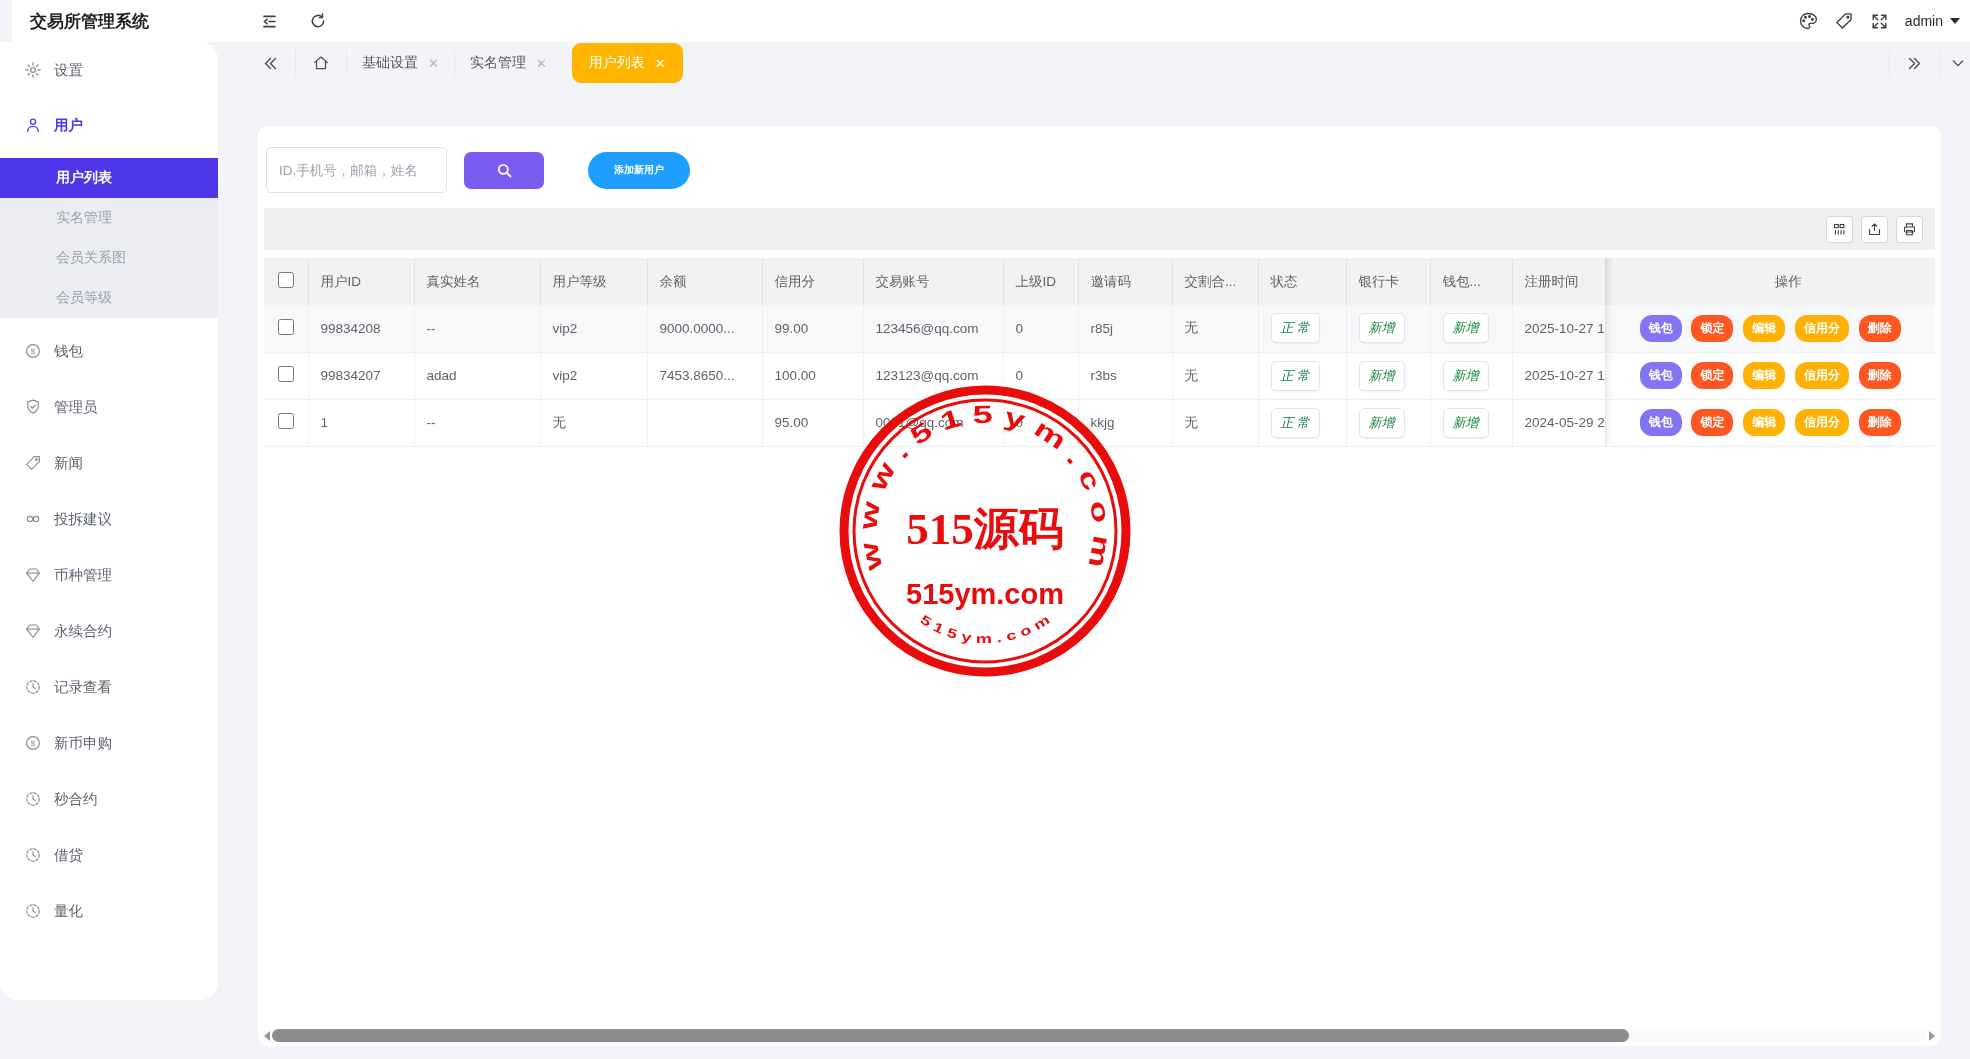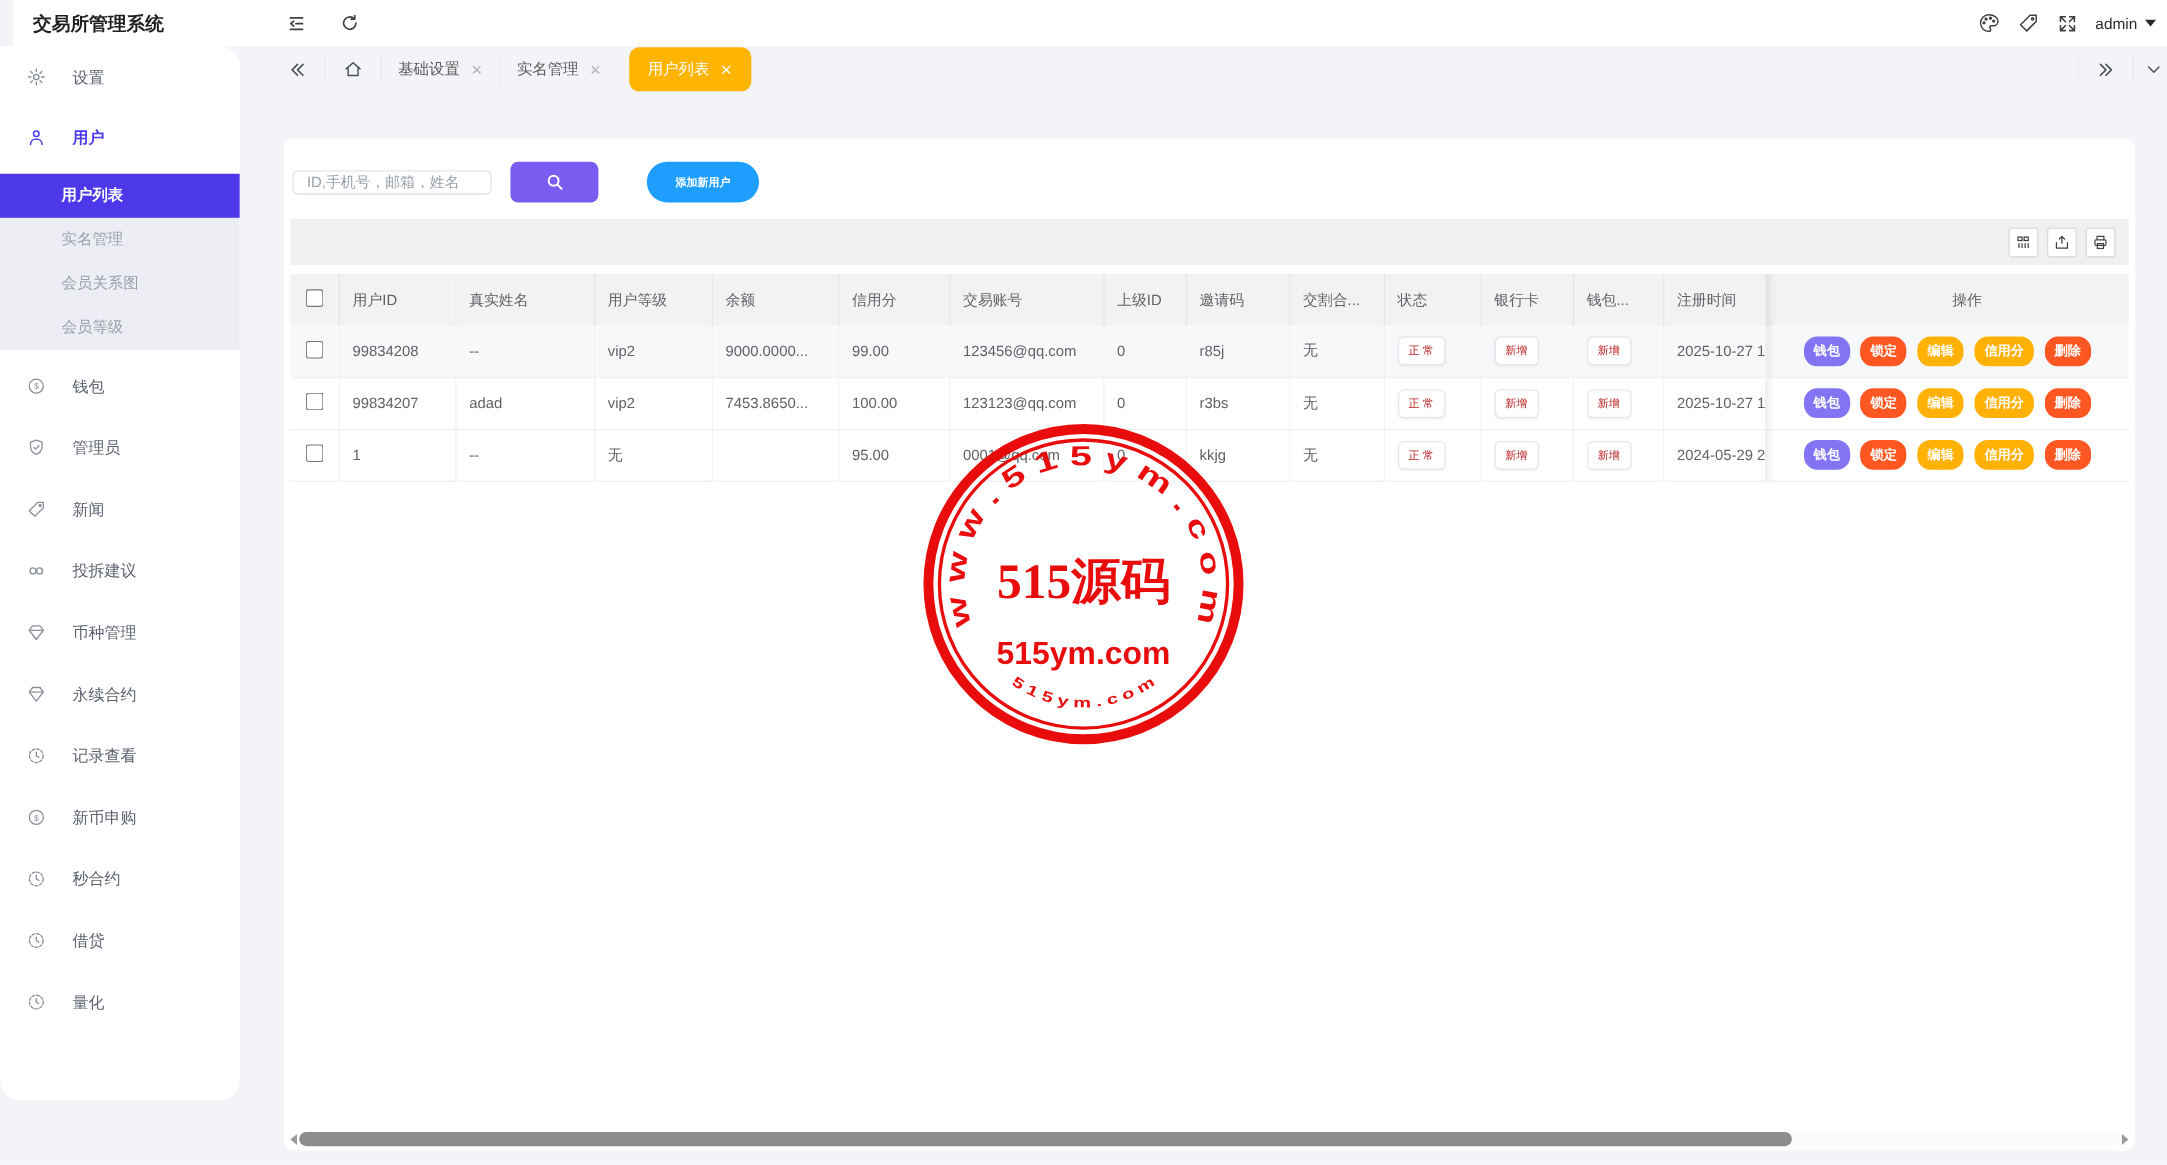--- a/index.html
+++ b/index.html
@@ -17,21 +17,21 @@
   .topbar{position:absolute;left:12px;top:0;width:1970px;height:42px;background:#fff;display:flex;align-items:center;z-index:5;}
   .app-title{width:218px;padding-left:18px;font-size:17px;font-weight:700;color:#1f1f1f;white-space:nowrap;}
   .tb-btn{margin-left:30px;cursor:pointer;display:flex;align-items:center;}
   .topbar .spacer{flex:1;}
   .tb-right{display:flex;align-items:center;gap:16px;padding-right:22px;}
   .admin-box{display:flex;align-items:center;gap:7px;font-size:14px;color:#2b2b2b;cursor:pointer;}
   .caret-down{width:0;height:0;border-left:5px solid transparent;border-right:5px solid transparent;border-top:6px solid #2b2b2b;}
 
   
   .sidebar{position:absolute;left:0;top:42px;width:218px;height:958px;background:#fff;border-radius:0 18px 18px 18px;overflow:hidden;z-index:4;}
-  .side-item{height:44px;display:flex;align-items:center;gap:24px;padding-left:24px;font-size:14.5px;color:#5c6270;cursor:pointer;}
+  .side-item{height:44px;display:flex;align-items:center;gap:12px;padding-left:24px;font-size:14.5px;color:#5c6270;cursor:pointer;}
   .side-item .lbl{white-space:nowrap;}
   .side-item.first{margin-top:6px;}
   .side-item + .side-item{margin-top:11px;}
   .side-item.parent-active{color:#4a3aed;font-weight:700;}
   .submenu{margin-top:11px;background:#ecEEf4;background:#eceef4;}
   .sub-item{height:40px;display:flex;align-items:center;padding-left:56px;font-size:14px;color:#9aa0ad;cursor:pointer;}
   .sub-item.active{background:#4c38e8;color:#fff;font-weight:700;}
   .rest .side-item{margin-top:12px;}
   .rest .side-item:first-child{margin-top:11px;}
   .sicon{width:18px;height:18px;flex:0 0 18px;}
@@ -42,41 +42,41 @@
   .tab-divider{width:1px;height:26px;background:#e9e9ec;}
   .tab{display:flex;align-items:center;gap:10px;padding:0 15px;height:40px;font-size:14px;color:#595959;cursor:pointer;white-space:nowrap;}
   .tab .x{color:#b3b3b8;font-size:13px;}
   .tab.active{background:#ffb400;color:#fff;border-radius:9px;margin:0 10px;padding:0 17px;font-weight:400;}
   .tab.active .x{color:#fff;}
   .tabbar .t-spacer{flex:1;}
 
   
   .panel{position:absolute;left:258px;top:126px;width:1683px;height:920px;background:#fff;border-radius:10px;z-index:2;}
   .search-row{display:flex;align-items:center;gap:14px;padding:21px 8px 15px 8px;}
-  .search-input{width:181px;height:22px;border:1px solid #dcdfe6;border-radius:5px;padding:0 12px;font-size:13.5px;color:#333;outline:none;font-family:"Liberation Sans",sans-serif;}
+  .search-input{width:181px;height:46px;border:1px solid #dcdfe6;border-radius:5px;padding:0 12px;font-size:13.5px;color:#333;outline:none;font-family:"Liberation Sans",sans-serif;}
   .search-input::placeholder{color:#9aa0ab;}
   .btn-search{width:80px;height:37px;background:#7b5cf0;border:none;border-radius:7px;display:flex;align-items:center;justify-content:center;cursor:pointer;margin-left:3px;}
   .btn-add{height:37px;padding:0 26px;background:#1e9fff;border:none;border-radius:19px;color:#fff;font-size:10px;font-weight:700;cursor:pointer;margin-left:30px;font-family:Liberation Mono, monospace;}
 
   .table-toolbar{margin:0 6px;height:42px;background:#f0f0f2;display:flex;align-items:center;justify-content:flex-end;gap:8px;padding-right:12px;}
   .tool-btn{width:27px;height:27px;background:#fff;border:1px solid #d4d6db;border-radius:3px;display:flex;align-items:center;justify-content:center;cursor:pointer;}
 
   .table-wrap{margin:8px 6px 0 6px;}
   table{width:100%;border-collapse:collapse;table-layout:fixed;font-size:13.5px;color:#606266;}
   th,td{height:47px;padding:0 12px;white-space:nowrap;overflow:hidden;text-align:left;}
   thead th{background:#f2f2f2;font-weight:400;color:#5f6368;border-left:1px solid #e2e2e4;}
   thead th:first-child{border-left:none;}
   tbody td{border-bottom:1px solid #ebedf0;border-left:1px solid #f0f1f3;background:#fff;}
   tbody td:first-child{border-left:none;}
   tbody tr.striped td{background:#f7f8fa;}
   .col-check{text-align:center;}
   td.col-check input,th.col-check input{width:16px;height:16px;accent-color:#fff;border:1px solid #d9d9d9;cursor:pointer;}
   th.col-actions{text-align:center;border-left:1px solid #dcdcdf;box-shadow:inset 10px 0 9px -9px rgba(0,0,0,.14);padding-left:48px;}
   td.col-actions{text-align:center;border-left:1px solid #e4e4e7;box-shadow:inset 10px 0 9px -9px rgba(0,0,0,.10);padding:0 4px;}
-  .chip{display:inline-block;padding:5px 9px;background:#fff;border:1px solid #e2e5ec;border-radius:5px;font-size:10px;color:#b91c1c;box-shadow:0 1px 2px rgba(0,0,0,.05);}
+  .chip{display:inline-block;padding:5px 9px;background:#fff;border:1px solid #e2e5ec;border-radius:5px;font-size:13px;color:#15803d;box-shadow:0 1px 2px rgba(0,0,0,.05);font-style:italic;}
   .chip.status{letter-spacing:3px;padding-right:6px;}
   .pill{display:inline-block;border:none;padding:5px 9px;border-radius:12px;color:#fff;font-size:12px;font-weight:700;margin:0 3px;cursor:pointer;font-family:"Liberation Sans",sans-serif;}
   .p-purple{background:#8374f3;}
   .p-red{background:#ff5722;}
   .p-amber{background:#ffb105;}
 
   
   .hscroll{position:absolute;left:6px;right:6px;bottom:3px;height:15px;display:flex;align-items:center;}
   .hs-arrow{width:0;height:0;border-top:5px solid transparent;border-bottom:5px solid transparent;}
   .hs-left{border-right:6px solid #9a9a9a;margin-right:2px;}

